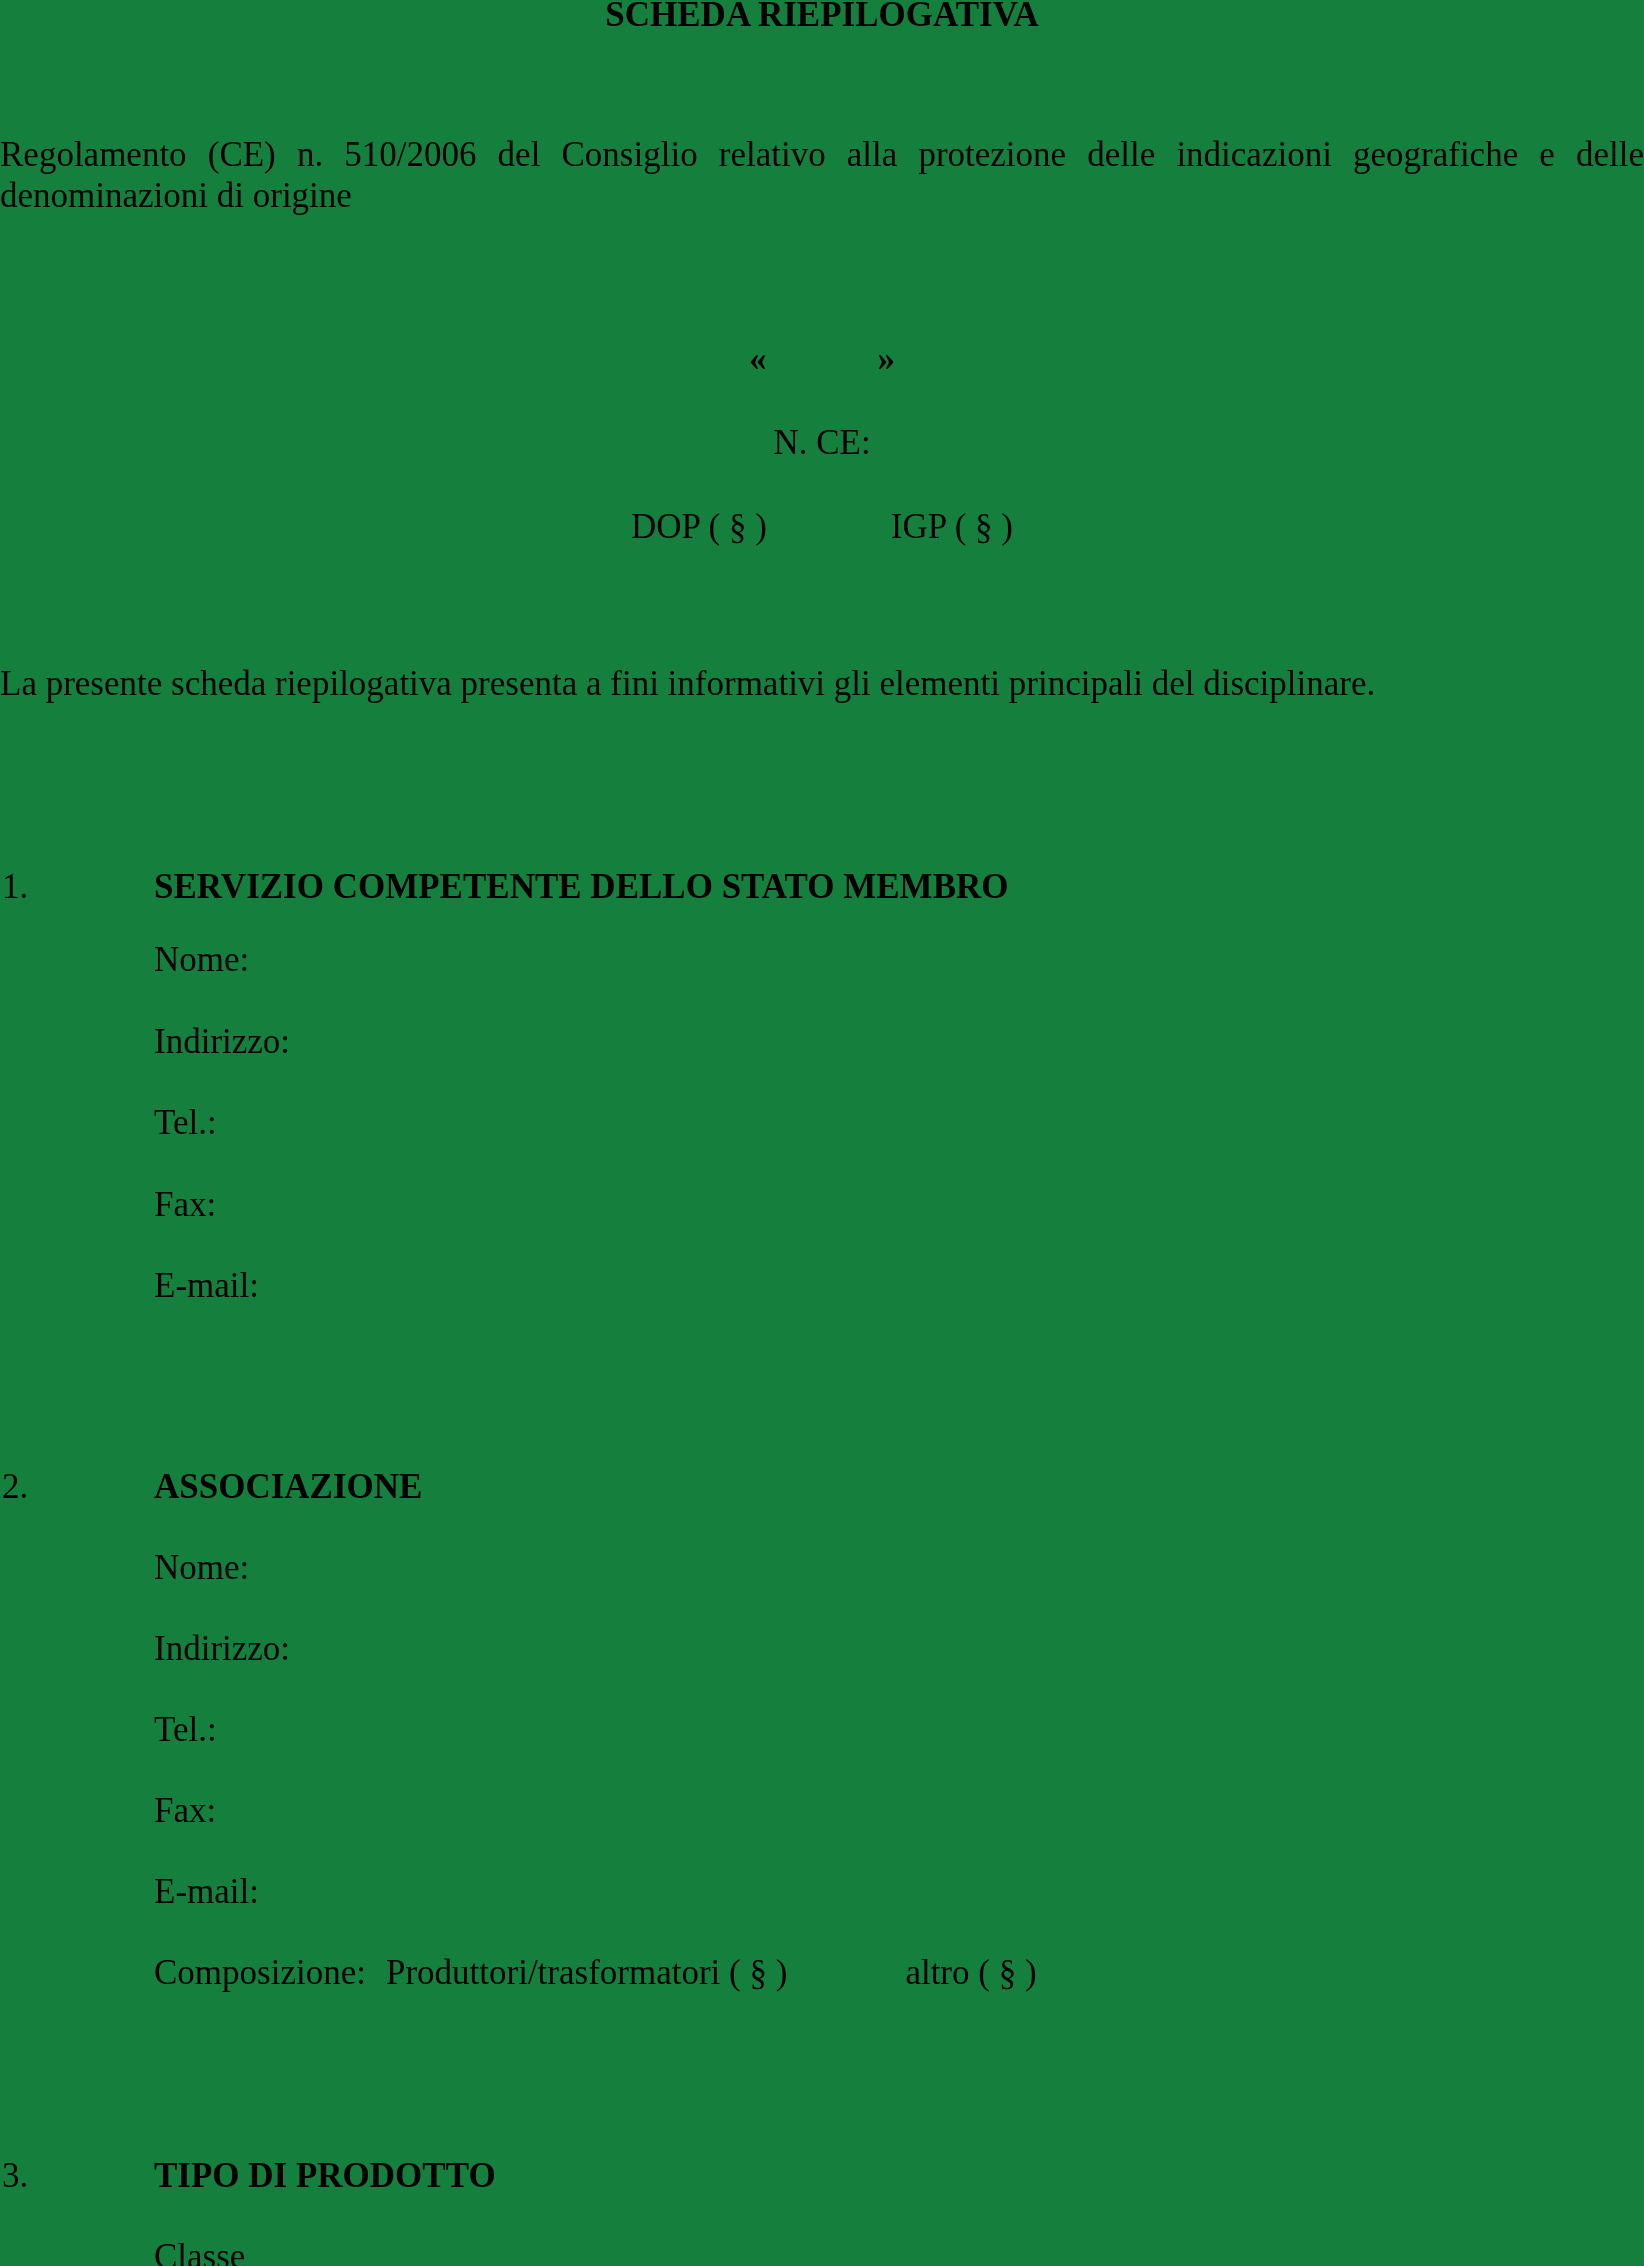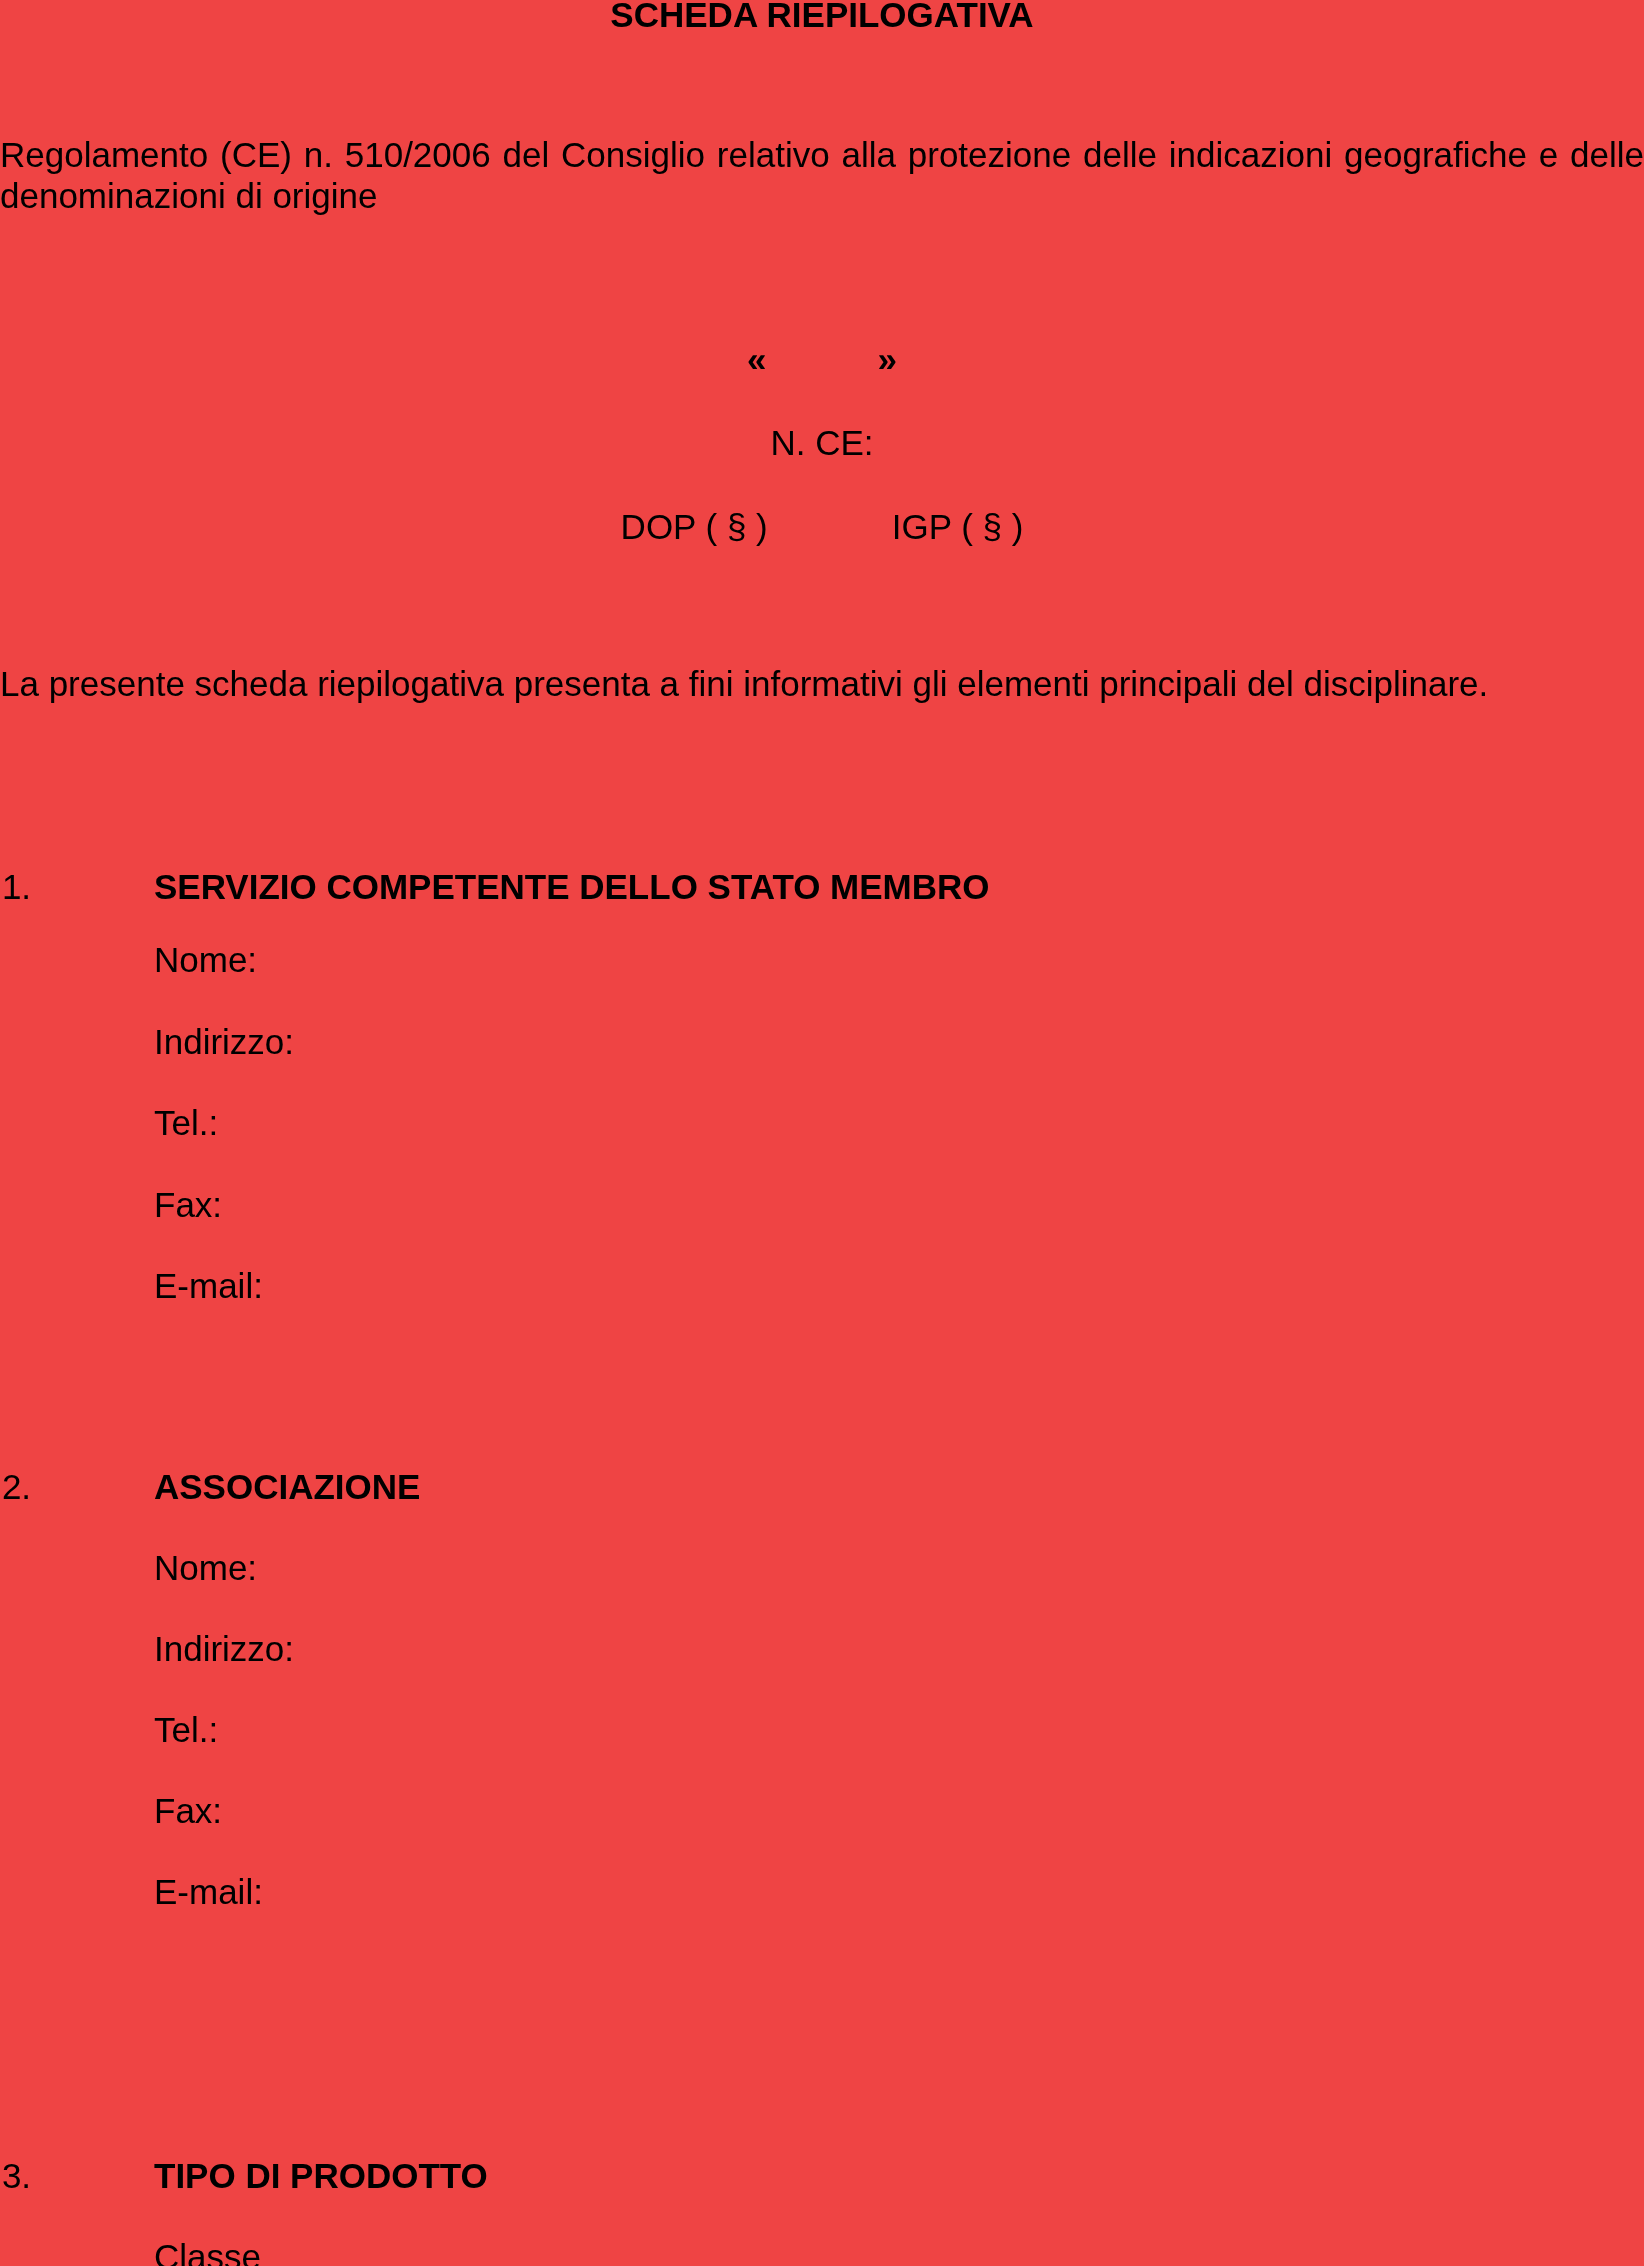--- a/index.html
+++ b/index.html
@@ -1,22 +1,22 @@
 <!DOCTYPE html>
 <html><head>
 <meta charset="utf-8">
 <style>
   html, body { margin:0; padding:0; background:#ffffff; }
   .page {
     position:relative;
     width:1644px;
     height:2266px;
-    background:#ef4444;
+    background:#15803d;
     color:#000000;
-    font-family:Liberation Sans, sans-serif;
+    font-family:Liberation Serif, serif;
     font-size:35px;
     line-height:41px;
     overflow:hidden;
   }
   .abs    { position:absolute; left:0; right:0; }
   .center { text-align:center; }
   .bold   { font-weight:bold; }
   .indent { left:154px; right:auto; }
   .num    { left:1.9px; right:auto; width:116px; }
   .justify-full { text-align:justify; text-align-last:justify; }
@@ -60,20 +60,23 @@
 
   <div class="abs num" style="top:1466px">2.</div>
   <div class="abs indent bold" style="top:1466px">ASSOCIAZIONE</div>
 
   <div class="abs indent" style="top:1547px">Nome:</div>
   <div class="abs indent" style="top:1628px">Indirizzo:</div>
   <div class="abs indent" style="top:1709px">Tel.:</div>
   <div class="abs indent" style="top:1790px">Fax:</div>
   <div class="abs indent" style="top:1871px">E-mail:</div>
 
+  <div class="abs indent" style="top:1952px">
+    <span>Composizione:</span><span class="gap-small"></span><span>Produttori/trasformatori ( § )</span><span class="gap-compos"></span><span>altro ( § )</span>
+  </div>
 
   <div class="abs num" style="top:2155px">3.</div>
   <div class="abs indent bold" style="top:2155px">TIPO DI PRODOTTO</div>
 
   <div class="abs indent" style="top:2236px">Classe</div>
 
 </div>
 
 
 </body></html>

